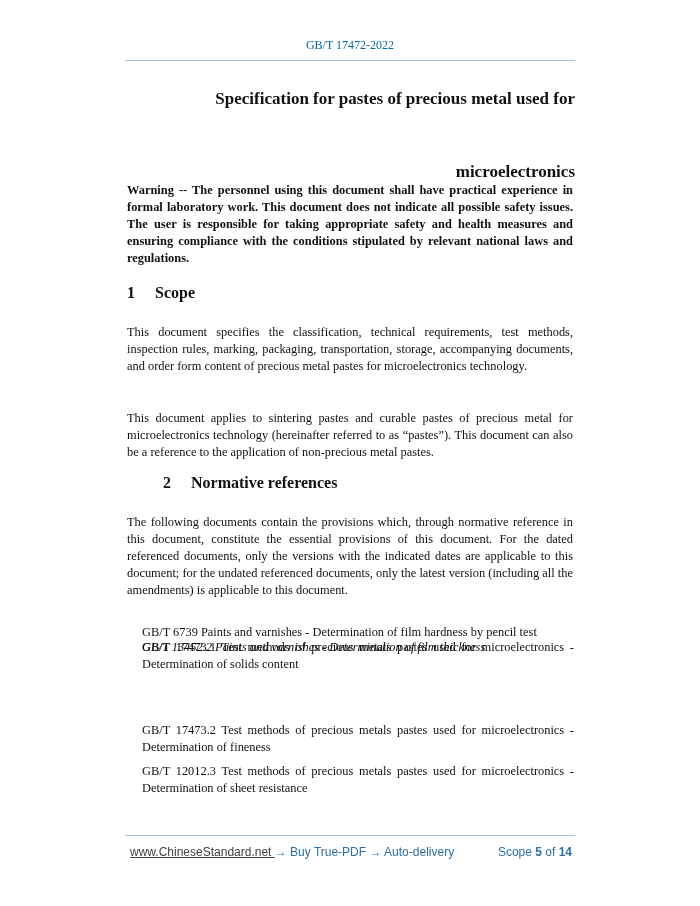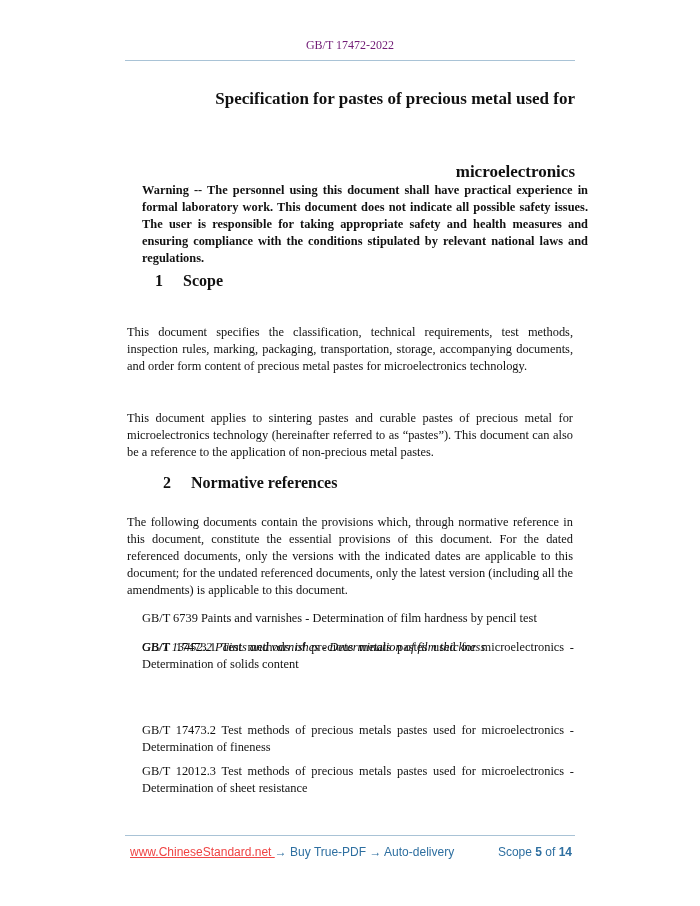--- a/index.html
+++ b/index.html
@@ -1,35 +1,35 @@
 <!DOCTYPE html>
 <html><head>
 <meta charset="utf-8">
 <style>
   html, body { margin: 0; padding: 0; background: #ffffff; }
   body { width: 700px; height: 906px; position: relative; overflow: hidden; font-family: "Liberation Serif", serif; color: #111; }
-  .header { position: absolute; left: 125px; top: 38px; width: 450px; text-align: center; font-size: 12px; color: #701a75; }
+  .header { position: absolute; left: 125px; top: 38px; width: 450px; text-align: center; font-size: 12px; color: #0369a1; }
   .header-rule { position: absolute; left: 125px; top: 60px; width: 450px; height: 1px; background: #a9c3d6; }
   .title { position: absolute; left: 125px; width: 450px; text-align: right; font-weight: bold; font-size: 17px; }
   .t1 { top: 89px; }
   .t2 { top: 122px; margin-top: 40px; }
   .para { position: absolute; left: 127px; width: 446px; font-size: 12.4px; line-height: 17px; text-align: justify; }
-  .warning { top: 182px; font-weight: bold; margin-left: 15px; }
+  .warning { top: 182px; font-weight: bold; }
   .h { position: absolute; left: 127px; font-weight: bold; font-size: 16px; }
   .h .num { display: inline-block; width: 24px; }
-  .h1 { top: 272px; margin-left: 28px; }
+  .h1 { top: 284px; }
   .h2 { top: 474px; margin-left: 36px; }
   .p1 { top: 324px; }
   .p2 { top: 400px; margin-top: 10px; }
   .p3 { top: 514px; }
   .ref { position: absolute; left: 142px; width: 432px; font-size: 12.4px; line-height: 17px; text-align: justify; }
-  .r0 { top: 610px; } .r1 { top: 639px; font-style: italic; } .r2 { top: 639px; } .r3 { top: 716px; margin-top: 6px; } .r4 { top: 763px; }
+  .r0 { top: 624px; } .r1 { top: 639px; font-style: italic; } .r2 { top: 639px; } .r3 { top: 716px; margin-top: 6px; } .r4 { top: 763px; }
   .footer-rule { position: absolute; left: 125px; top: 835px; width: 450px; height: 1px; background: #a9c3d6; }
   .footer { position: absolute; left: 130px; top: 845px; width: 442px; font-family: "Liberation Sans", sans-serif; font-size: 12px; color: #2e6fa0; }
-  .footer a { color: #ef4444; text-decoration: underline; }
+  .footer a { color: #404040; text-decoration: underline; }
   .footer .page { position: absolute; right: 0; top: 0; }
   .footer b { font-weight: bold; }
 </style>
 </head>
 <body>
 
 <div class="header">GB/T 17472-2022</div>
 <div class="header-rule"></div>
 
 <div class="title t1">Specification for pastes of precious metal used for</div>

